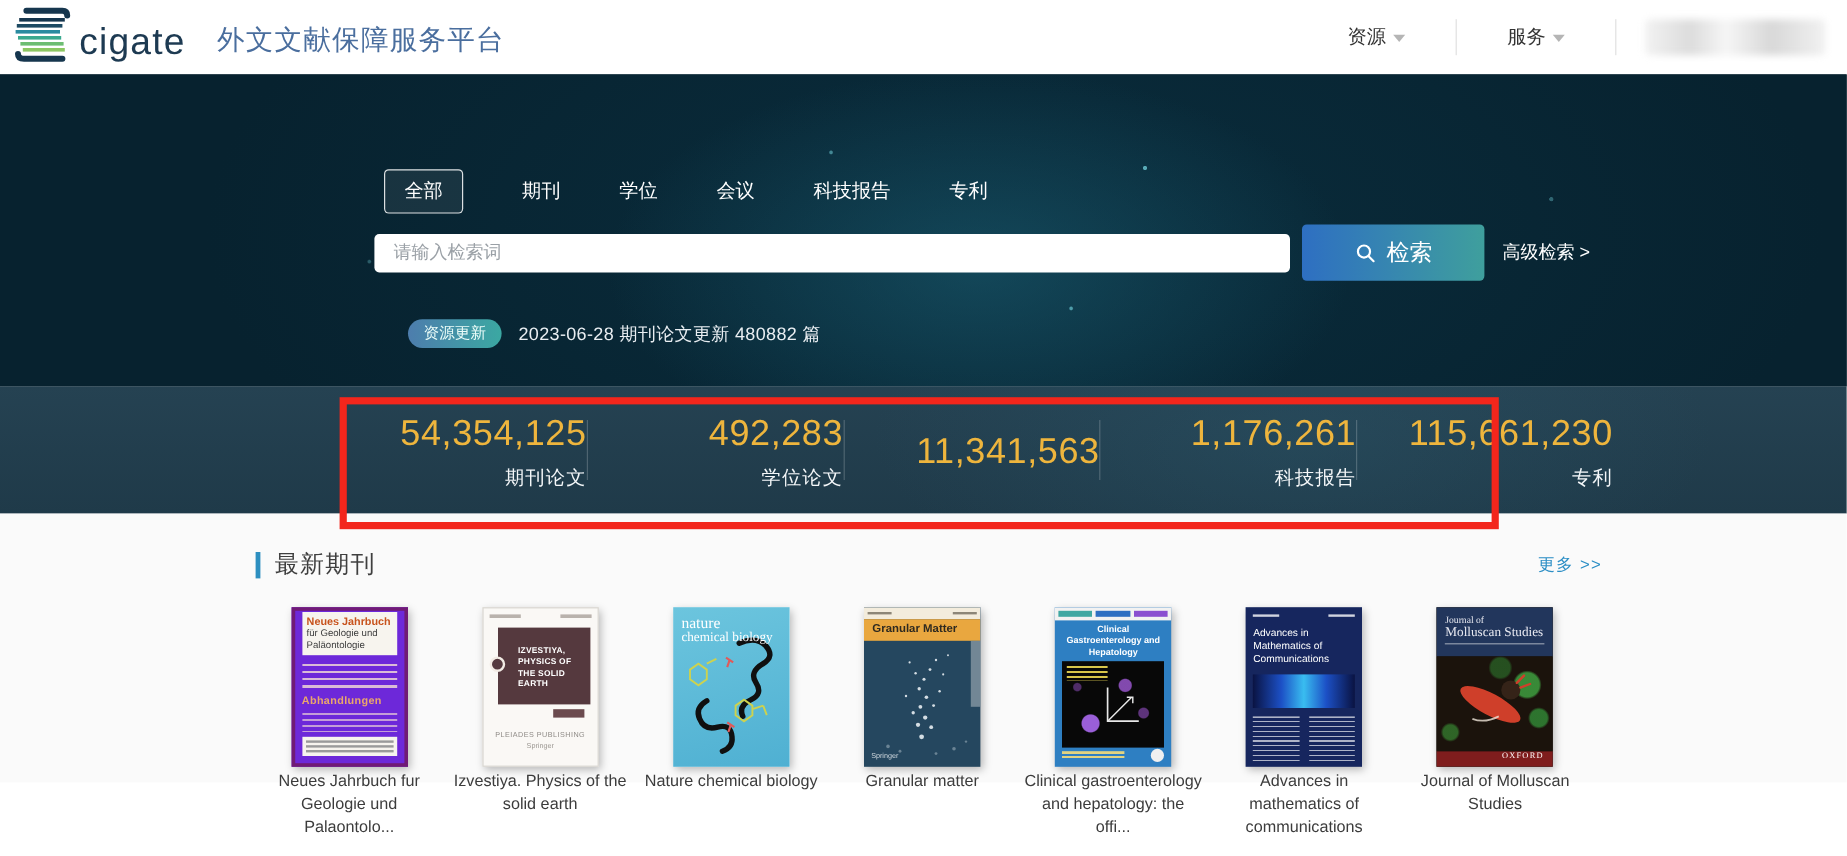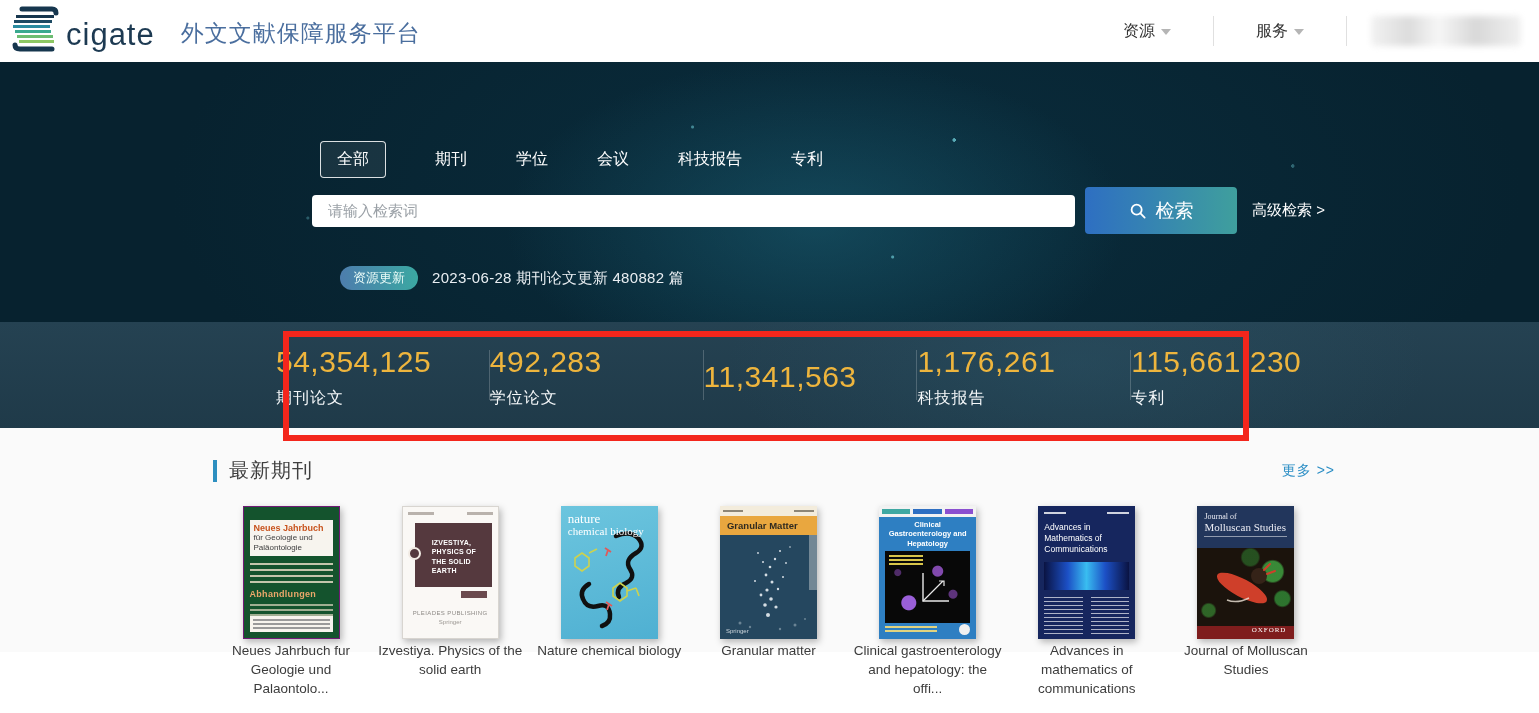--- a/index.html
+++ b/index.html
@@ -47,42 +47,42 @@
   .update-row { position:absolute; left:340px; top:204px; display:flex; align-items:center; gap:14px; }
   .update-badge { padding:3px 13px; border-radius:12px; font-size:13px; color:#eafcf8;
       background:linear-gradient(90deg,#4d7dad 0%,#3ba8a2 100%); }
   .update-text { color:#e9eef2; font-size:15px; letter-spacing:.3px; }
 
   
   .stats { position:absolute; top:322px; left:0; width:100%; height:106px; background:
       radial-gradient(ellipse 500px 200px at 70% 40%, rgba(45,90,110,.35), transparent 70%),
       linear-gradient(180deg,#254252 0%,#1f3a49 100%); }
   .stats-row { position:absolute; left:276px; top:0; width:1068px; height:106px; display:flex; align-items:center; }
-  .stat { flex:1; text-align:left; padding-top:4px; }
+  .stat { flex:1; text-align:right; padding-top:4px; }
   .stat-value { font-size:30px; font-weight:300; color:#eeb53d; letter-spacing:.5px; }
   .stat-label { margin-top:9px; font-size:16px; color:#f4f7f9; letter-spacing:1px; }
   .stat-divider { width:1px; height:50px; background:rgba(255,255,255,.2); }
 
   .red-annotation { position:absolute; left:283px; top:331px; width:966px; height:110px;
       border:6px solid #f3261c; pointer-events:none; z-index:20; }
 
   
   .journals { position:absolute; top:428px; left:0; width:100%; height:224px; background:#fafafa; }
   .section-head { position:absolute; left:213px; top:29px; display:flex; align-items:center; }
   .section-bar { width:4px; height:22px; background:#2d8fc0; }
   .section-title { margin-left:12px; font-size:20px; color:#3f3f3f; letter-spacing:1px; }
   .more-link { position:absolute; right:204px; top:34px; font-size:14px; color:#2b8ec5; cursor:pointer; letter-spacing:1px; }
 
   .cards { position:absolute; left:216px; top:78px; width:1105px; display:flex; justify-content:space-between; }
   .card { width:150px; display:flex; flex-direction:column; align-items:center; cursor:pointer; }
   .cover { width:97px; height:133px; box-shadow:2px 3px 7px rgba(0,0,0,.28); position:relative; overflow:hidden; }
   .caption { margin-top:3px; font-size:13.5px; color:#3c3c3c; text-align:center; line-height:1.4; }
 
   
-  .c1 { background:#14532d; border:1px solid #701a75; padding:13px 6px; }
+  .c1 { background:#6d28d9; border:3px solid #701a75; padding:1px 6px; }
   .c1-box { background:#f7f4ee; padding:3px 4px 4px; }
   .c1-t1 { color:#c8531d; font-weight:bold; font-size:9px; }
   .c1-t2 { color:#3c3c3c; font-size:8px; line-height:1.2; }
   .c1-lines { margin-top:7px; height:22px; background:repeating-linear-gradient(180deg, rgba(255,236,214,.75) 0 2px, transparent 2px 6px); }
   .c1-abh { color:#eba76a; font-weight:bold; font-size:9px; margin-top:4px; letter-spacing:.3px; }
   .c1-lines2 { margin-top:5px; height:16px; background:repeating-linear-gradient(180deg, rgba(255,236,214,.6) 0 2px, transparent 2px 5px); }
   .c1-foot { position:absolute; left:6px; right:6px; bottom:6px; background:#f7f4ee; height:16px; padding:3px;}
   .c1-foot div { height:2px; background:#9a9a9a; margin-bottom:2px; }
 
   

